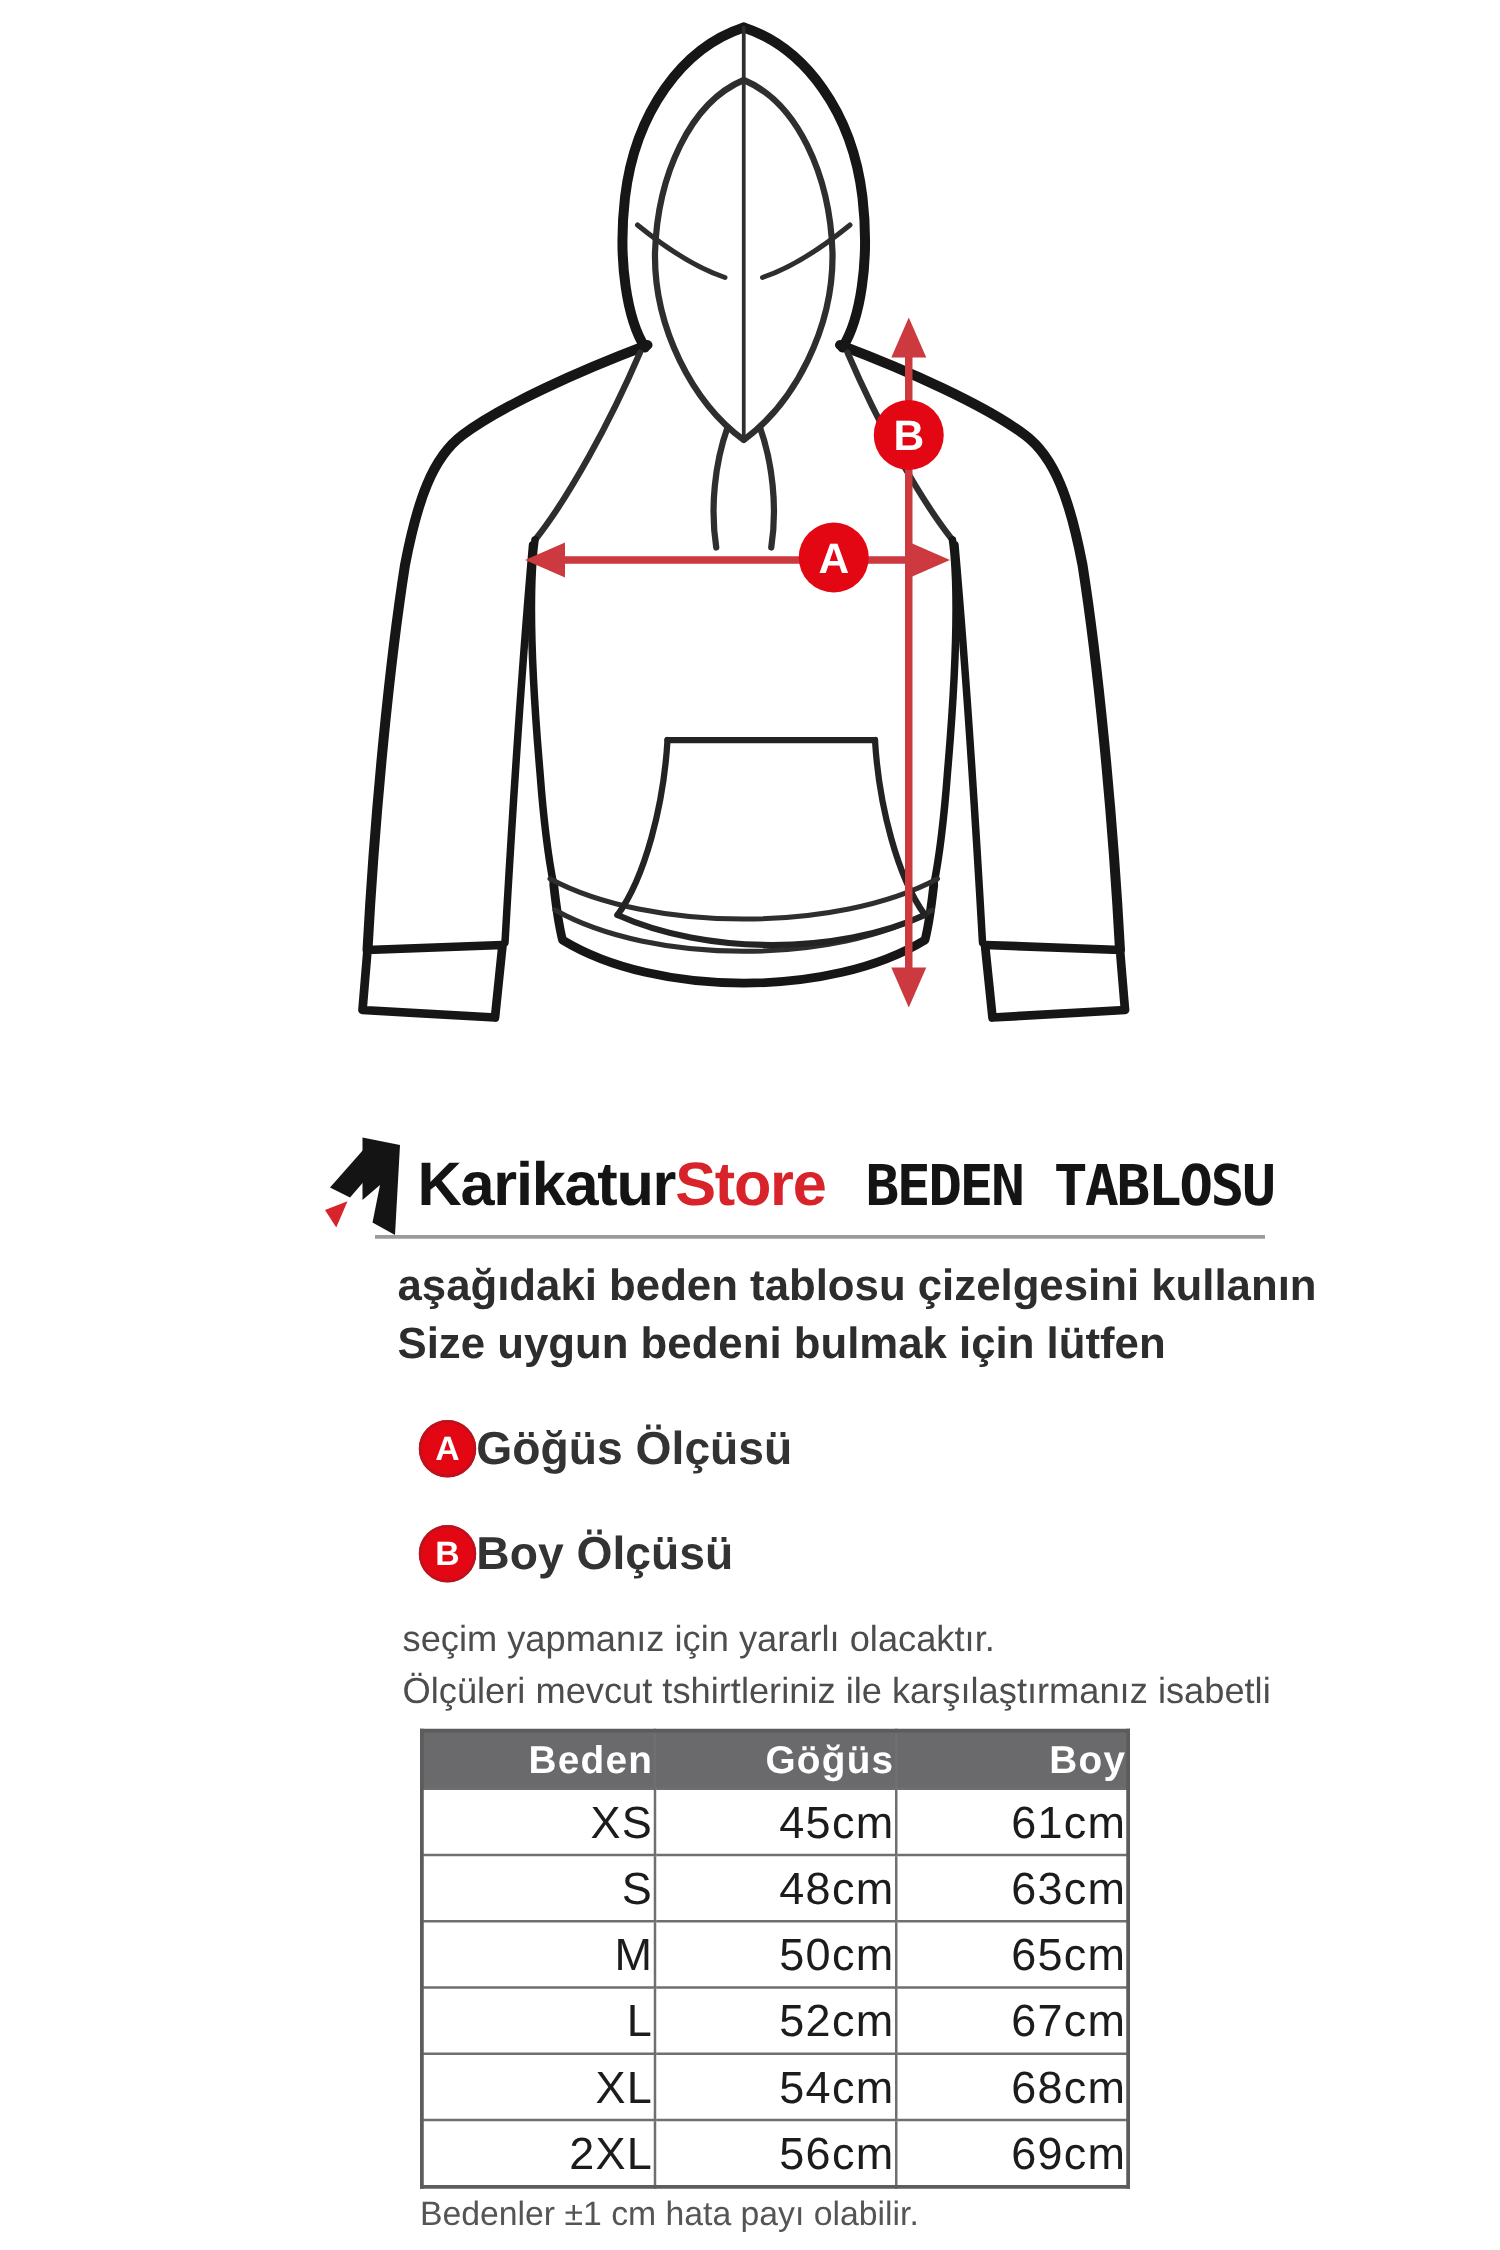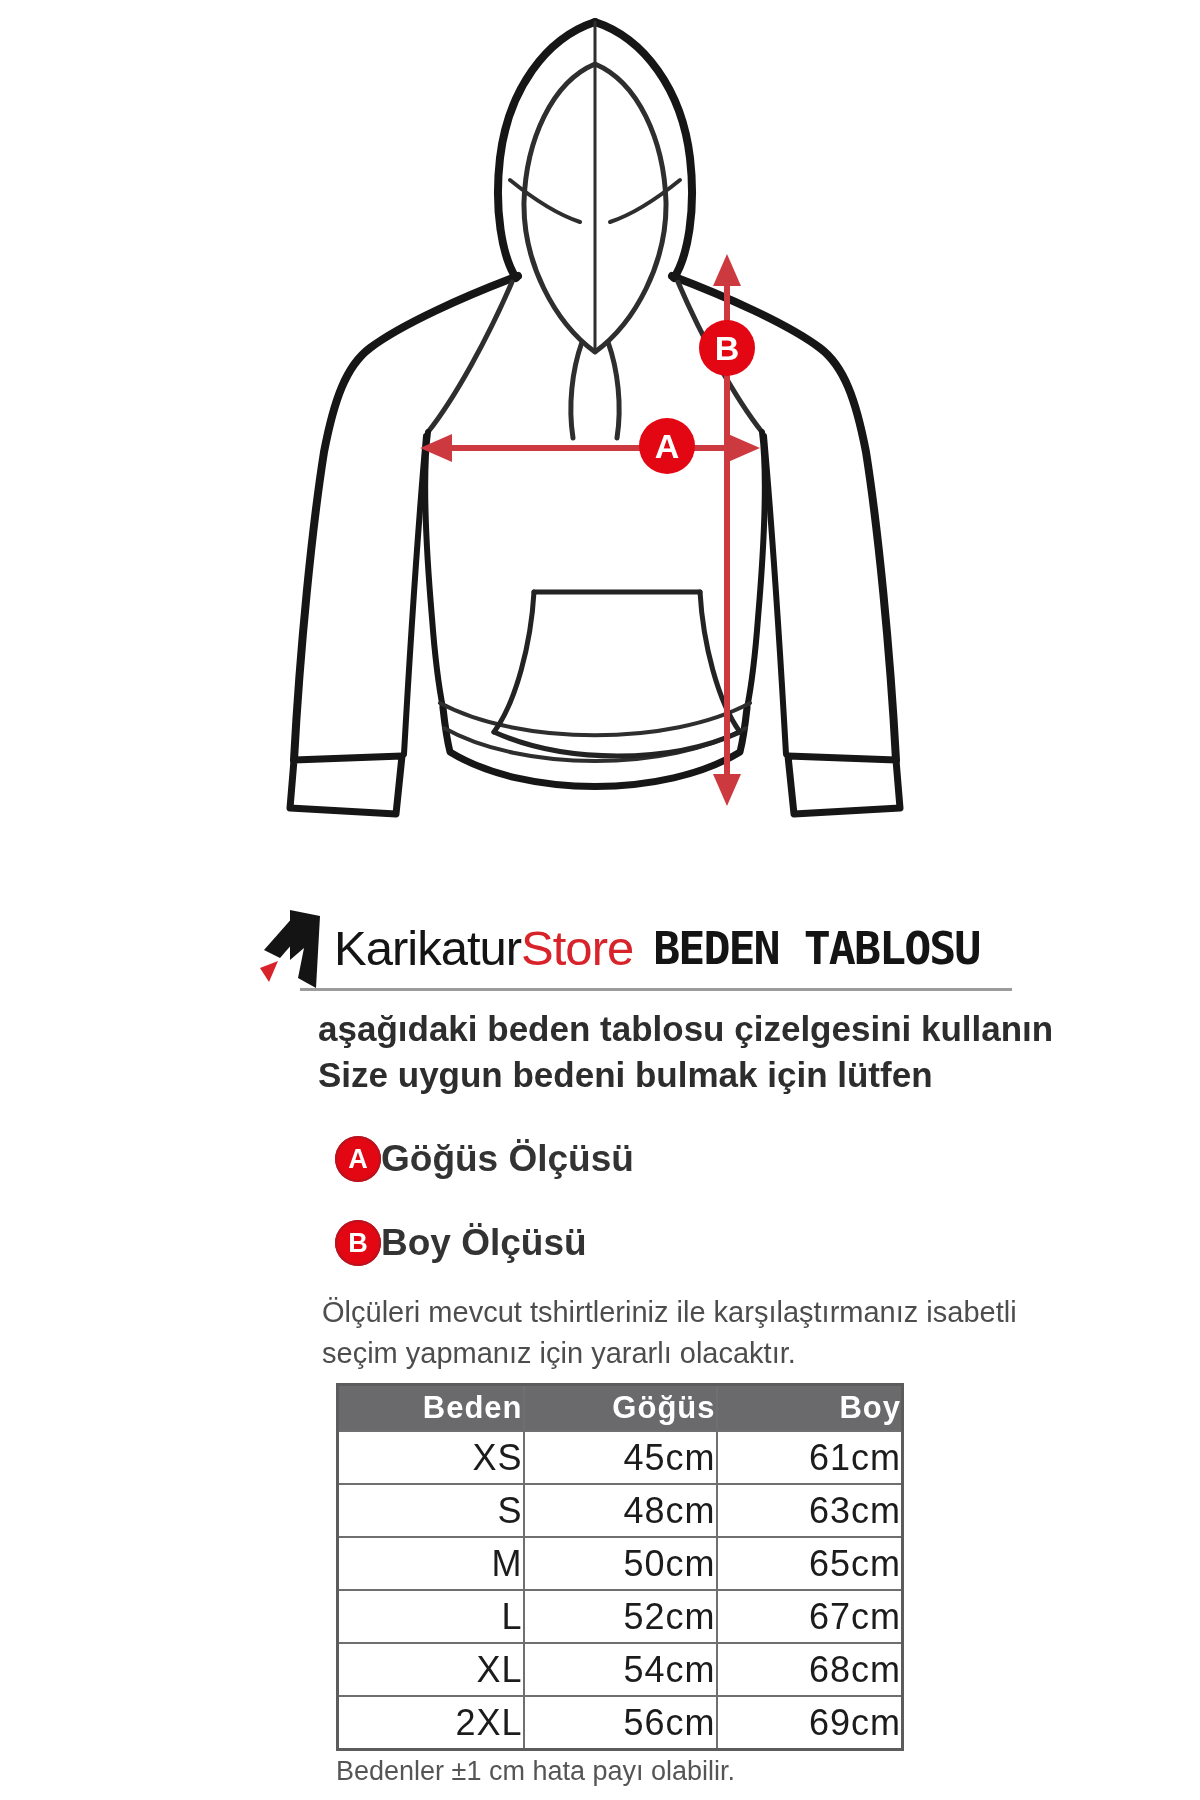--- a/index.html
+++ b/index.html
@@ -5,25 +5,25 @@
   html,body{margin:0;padding:0;background:#fff;}
   .page{
     position:relative;width:1200px;height:1800px;background:#ffffff;
     font-family:"Liberation Sans",sans-serif;overflow:hidden;
   }
   
   .hoodie{position:absolute;left:250px;top:8px;width:660px;height:810px;}
   
   .brand-row{position:absolute;left:256px;top:902px;height:92px;display:flex;align-items:center;}
   .brand-icon{width:76px;height:88px;flex:0 0 auto;}
-  .brand-text{font-size:49px;font-weight:400;color:#141414;letter-spacing:-1px;white-space:nowrap;margin-left:2px;}
+  .brand-text{font-size:49px;font-weight:700;color:#141414;letter-spacing:-1px;white-space:nowrap;margin-left:2px;}
   .brand-text .red{color:#d8232a;}
   .brand-title{
     font-family:"DejaVu Sans Mono",monospace;font-weight:700;font-size:45px;
-    color:#141414;letter-spacing:-2px;margin-left:20px;white-space:nowrap;
+    color:#141414;letter-spacing:-2px;margin-left:32px;white-space:nowrap;
   }
   .divider{position:absolute;left:300px;top:988px;width:712px;height:3px;background:#9b9b9b;}
   .intro{position:absolute;left:318px;top:1006px;font-size:35px;line-height:46px;color:#2d2d2d;font-weight:600;}
   .legend-row{position:absolute;left:335px;display:flex;align-items:center;}
   .legend-a{top:1136px;}
   .legend-b{top:1220px;}
   .badge{
     width:46px;height:46px;border-radius:50%;background:#e30613;color:#fff;
     display:flex;align-items:center;justify-content:center;
     font-size:27px;font-weight:700;flex:0 0 auto;
@@ -136,22 +136,22 @@
   <div class="legend-row legend-a">
     <div class="badge">A</div>
     <div class="legend-label">Göğüs Ölçüsü</div>
   </div>
   <div class="legend-row legend-b">
     <div class="badge">B</div>
     <div class="legend-label">Boy Ölçüsü</div>
   </div>
 
   <div class="note">
+    <div>seçim yapmanız için yararlı olacaktır.</div>
     <div>Ölçüleri mevcut tshirtleriniz ile karşılaştırmanız isabetli</div>
-    <div>seçim yapmanız için yararlı olacaktır.</div>
   </div>
 
   <table class="size-table">
     <colgroup>
         <col class="c1">
         <col class="c2">
         <col class="c3">
       </colgroup>
     <thead>
       <tr>

